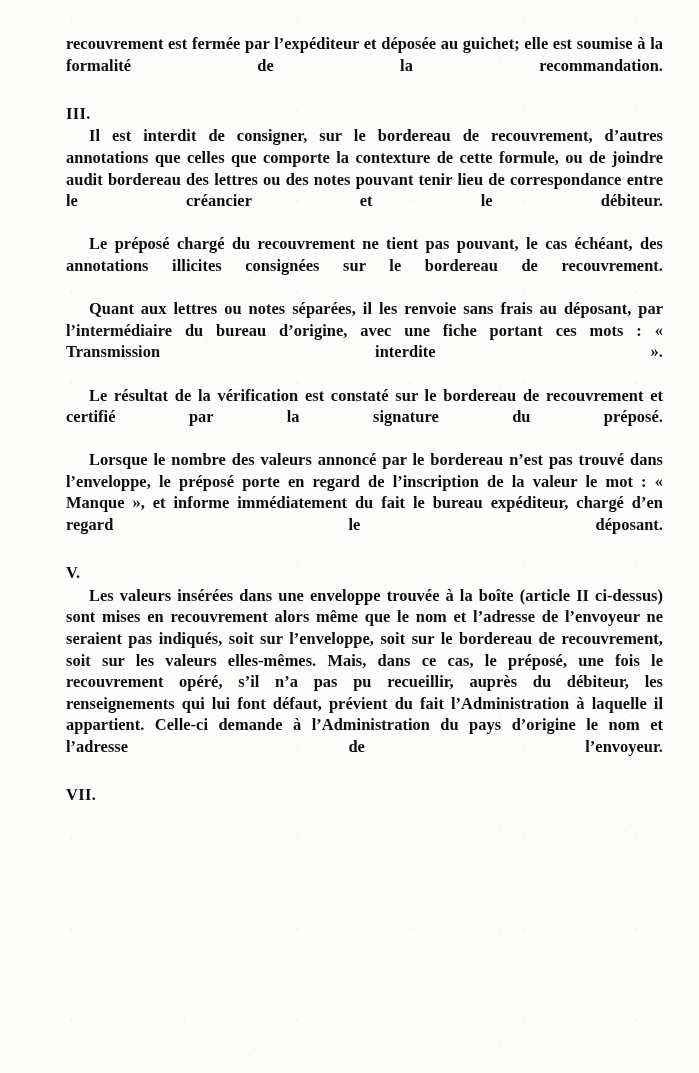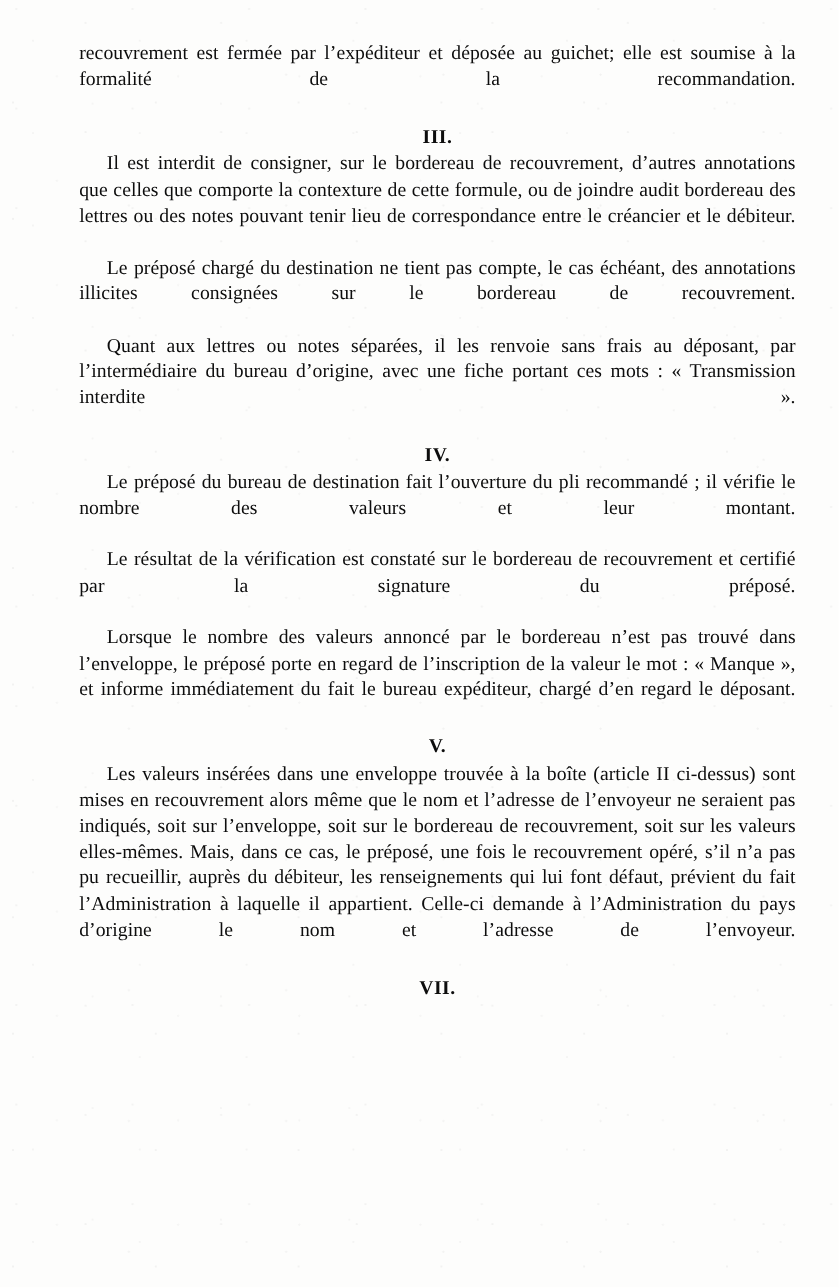--- a/index.html
+++ b/index.html
@@ -45,54 +45,52 @@
     width: 597px;
   }
   p.para {
     margin: 0;
     text-align: justify;
     text-indent: 23px;
     font-size: 16.4px;
     line-height: 21.6px;
     letter-spacing: 0.05px;
     word-spacing: 0.3px;
-    font-weight: 400;
+    font-weight: 700;
     -webkit-font-smoothing: none;
   }
   p.para.nofirst {
     text-indent: 0;
   }
   
   p.para::after {
     content: "";
     display: inline-block;
     width: 100%;
   }
   h2.section {
     margin: 0;
-    text-align: center;
+    text-align: left;
     font-size: 16.4px;
     line-height: 21.6px;
     font-weight: 700;
     letter-spacing: 0.4px;
     padding-top: 5px;
     padding-bottom: 1px;
   }
 </style>
 </head>
 <body style="color: rgb(13, 13, 13);">
 
 <div id="page" style="background: rgb(253, 253, 252);">
   <div id="textblock">
       <p class="para nofirst">recouvrement est fermée par l’expéditeur et déposée au guichet; elle est soumise à la formalité de la recommandation.</p>
       <h2 class="section">III.</h2>
       <p class="para">Il est interdit de consigner, sur le bordereau de recouvrement, d’autres annotations que celles que comporte la contexture de cette formule, ou de joindre audit bordereau des lettres ou des notes pouvant tenir lieu de correspondance entre le créancier et le débiteur.</p>
-      <p class="para">Le préposé chargé du destination ne tient pas compte, le cas échéant, des annotations illicites consignées sur le bordereau de recouvrement.</p>
+      <p class="para">Le préposé chargé du recouvrement ne tient pas pouvant, le cas échéant, des annotations illicites consignées sur le bordereau de recouvrement.</p>
       <p class="para">Quant aux lettres ou notes séparées, il les renvoie sans frais au déposant, par l’intermédiaire du bureau d’origine, avec une fiche portant ces mots : « Transmission interdite ».</p>
-      <h2 class="section">IV.</h2>
-      <p class="para">Le préposé du bureau de destination fait l’ouverture du pli recommandé ; il vérifie le nombre des valeurs et leur montant.</p>
       <p class="para">Le résultat de la vérification est constaté sur le bordereau de recouvrement et certifié par la signature du préposé.</p>
       <p class="para">Lorsque le nombre des valeurs annoncé par le bordereau n’est pas trouvé dans l’enveloppe, le préposé porte en regard de l’inscription de la valeur le mot : « Manque », et informe immédiatement du fait le bureau expéditeur, chargé d’en regard le déposant.</p>
       <h2 class="section">V.</h2>
       <p class="para">Les valeurs insérées dans une enveloppe trouvée à la boîte (article II ci-dessus) sont mises en recouvrement alors même que le nom et l’adresse de l’envoyeur ne seraient pas indiqués, soit sur l’enveloppe, soit sur le bordereau de recouvrement, soit sur les valeurs elles-mêmes. Mais, dans ce cas, le préposé, une fois le recouvrement opéré, s’il n’a pas pu recueillir, auprès du débiteur, les renseignements qui lui font défaut, prévient du fait l’Administration à laquelle il appartient. Celle-ci demande à l’Administration du pays d’origine le nom et l’adresse de l’envoyeur.</p>
       <h2 class="section">VII.</h2>
     </div>
 </div>
 
 </body></html>

